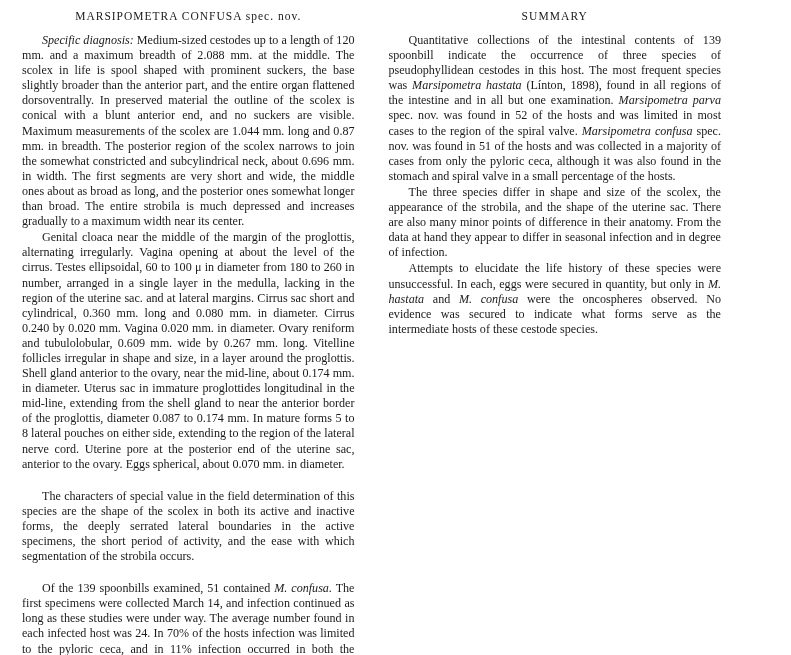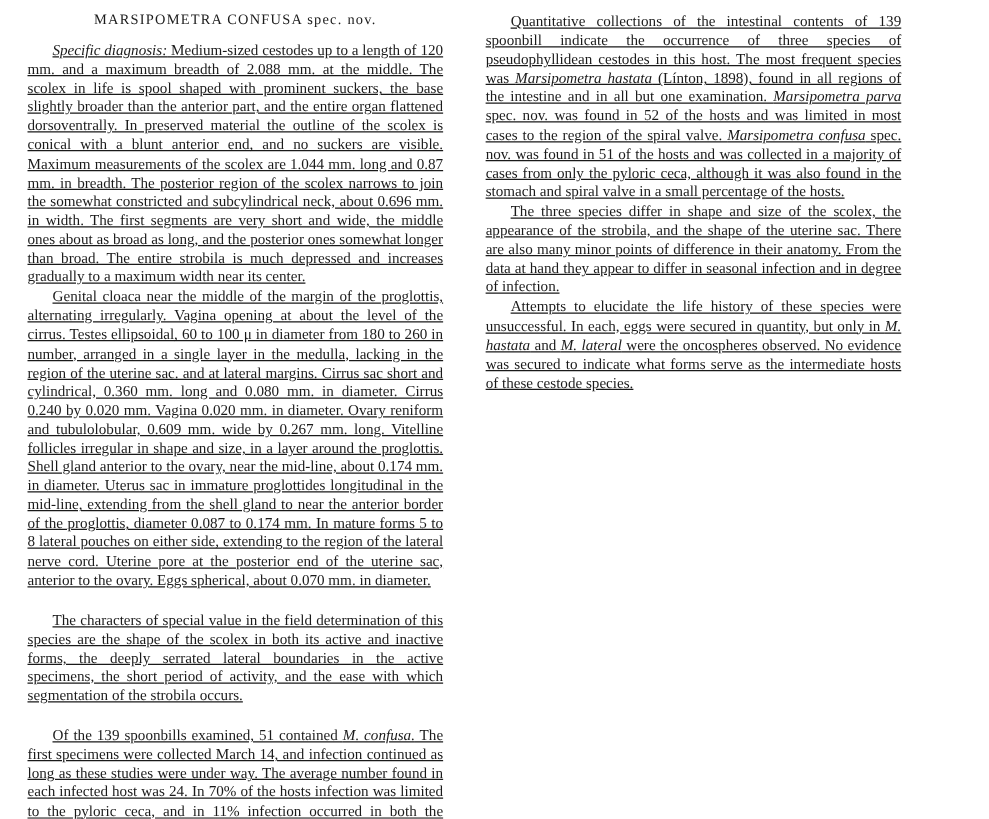--- a/index.html
+++ b/index.html
@@ -43,21 +43,20 @@
     letter-spacing: 1.0px;
   }
   p {
     margin: 0 0 0.0px 0;
     font-size: 12.1px;
     line-height: 15.1px;
     text-align: justify;
     text-justify: inter-word;
     text-indent: 20px;
     hyphens: none;
-    text-decoration: underline;
   }
   p + p {
     margin-top: 1px;
   }
   .gap-before {
     margin-top: 17px;
   }
   .it {
     font-style: italic;
   }
@@ -74,23 +73,24 @@
       <p><span class="it">Specific diagnosis:</span> Medium-sized cestodes up to a length of 120 mm. and a maximum breadth of 2.088 mm. at the middle. The scolex in life is spool shaped with prominent suckers, the base slightly broader than the anterior part, and the entire organ flattened dorsoventrally. In preserved material the outline of the scolex is conical with a blunt anterior end, and no suckers are visible. Maximum measurements of the scolex are 1.044 mm. long and 0.87 mm. in breadth. The posterior region of the scolex narrows to join the somewhat constricted and subcylindrical neck, about 0.696 mm. in width. The first segments are very short and wide, the middle ones about as broad as long, and the posterior ones somewhat longer than broad. The entire strobila is much depressed and increases gradually to a maximum width near its center.</p>
 
       <p>Genital cloaca near the middle of the margin of the proglottis, alternating irregularly. Vagina opening at about the level of the cirrus. Testes ellipsoidal, 60 to 100 μ in diameter from 180 to 260 in number, arranged in a single layer in the medulla, lacking in the region of the uterine sac. and at lateral margins. Cirrus sac short and cylindrical, 0.360 mm. long and 0.080 mm. in diameter. Cirrus 0.240 by 0.020 mm. Vagina 0.020 mm. in diameter. Ovary reniform and tubulolobular, 0.609 mm. wide by 0.267 mm. long. Vitelline follicles irregular in shape and size, in a layer around the proglottis. Shell gland anterior to the ovary, near the mid-line, about 0.174 mm. in diameter. Uterus sac in immature proglottides longitudinal in the mid-line, extending from the shell gland to near the anterior border of the proglottis, diameter 0.087 to 0.174 mm. In mature forms 5 to 8 lateral pouches on either side, extending to the region of the lateral nerve cord. Uterine pore at the posterior end of the uterine sac, anterior to the ovary. Eggs spherical, about 0.070 mm. in diameter.</p>
 
       <p class="gap-before">The characters of special value in the field determination of this species are the shape of the scolex in both its active and inactive forms, the deeply serrated lateral boundaries in the active specimens, the short period of activity, and the ease with which segmentation of the strobila occurs.</p>
 
       <p class="gap-before">Of the 139 spoonbills examined, 51 contained <span class="it">M. confusa.</span> The first specimens were collected March 14, and infection continued as long as these studies were under way. The average number found in each infected host was 24. In 70% of the hosts infection was limited to the pyloric ceca, and in 11% infection occurred in both the stomach and ceca. In one host all four regions of the intestine contained this species. Experiments conducted in an attempt to elucidate the life history of  were generally unsuccessful as far as the determination of the intermediate host was concerned, but eggs were easily obtained, were seen to hatch, and the 6-hooked, ciliated oncosphere was studied.</p>
     </div>
 
     <div class="col">
+      <div class="col-head"><span class="sc">SUMMARY</span></div>
 
       <p>Quantitative collections of the intestinal contents of 139 spoonbill indicate the occurrence of three species of pseudophyllidean cestodes in this host. The most frequent species was <span class="it">Marsipometra hastata</span> (Línton, 1898), found in all regions of the intestine and in all but one examination. <span class="it">Marsipometra parva</span> spec. nov. was found in 52 of the hosts and was limited in most cases to the region of the spiral valve. <span class="it">Marsipometra confusa</span> spec. nov. was found in 51 of the hosts and was collected in a majority of cases from only the pyloric ceca, although it was also found in the stomach and spiral valve in a small percentage of the hosts.</p>
 
       <p>The three species differ in shape and size of the scolex, the appearance of the strobila, and the shape of the uterine sac. There are also many minor points of difference in their anatomy. From the data at hand they appear to differ in seasonal infection and in degree of infection.</p>
 
-      <p>Attempts to elucidate the life history of these species were unsuccessful. In each, eggs were secured in quantity, but only in <span class="it">M. hastata</span> and <span class="it">M. lateral</span> were the oncospheres observed. No evidence was secured to indicate what forms serve as the intermediate hosts of these cestode species.</p>
+      <p>Attempts to elucidate the life history of these species were unsuccessful. In each, eggs were secured in quantity, but only in <span class="it">M. hastata</span> and <span class="it">M. confusa</span> were the oncospheres observed. No evidence was secured to indicate what forms serve as the intermediate hosts of these cestode species.</p>
 
     </div>
 
   </div>
 </div>
 
 </body></html>

